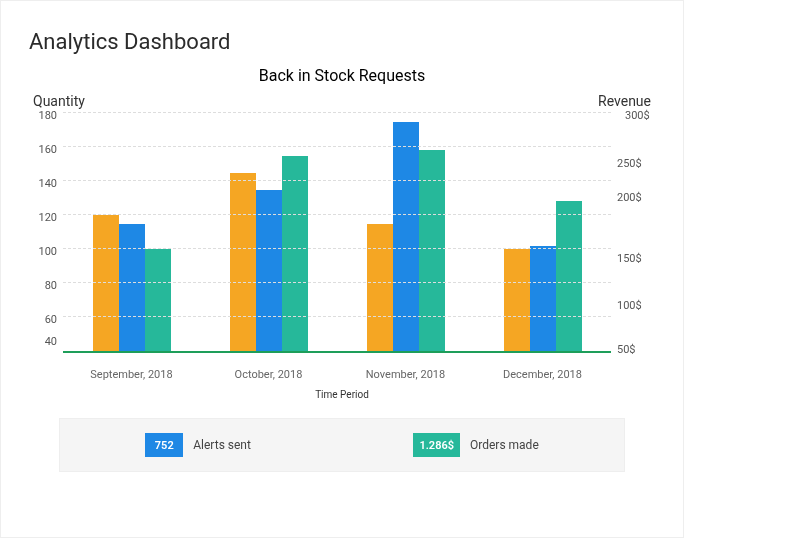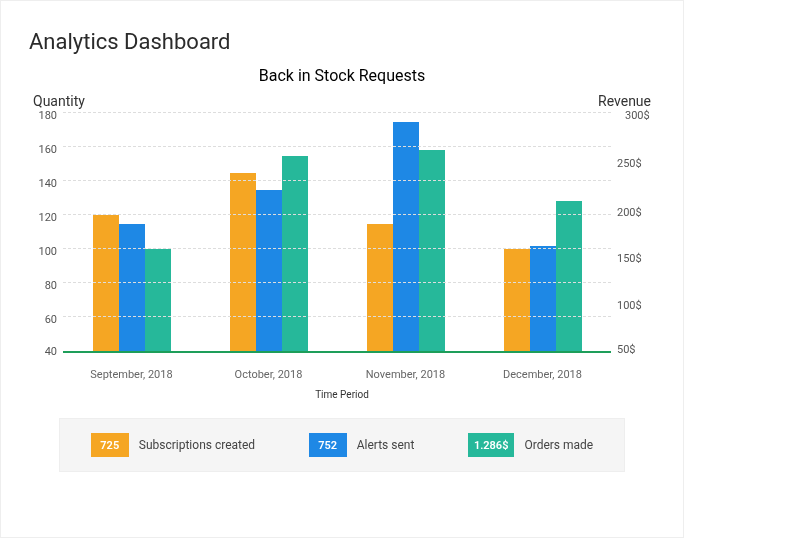--- a/index.html
+++ b/index.html
@@ -162,21 +162,21 @@
   <div class="chart-title">Back in Stock Requests</div>
 
   <div class="chart-frame">
     <div class="axis-titles">
       <span>Quantity</span>
       <span>Revenue</span>
     </div>
 
     <div class="plot-row">
       <div class="y-axis" id="y-axis">
-          <div class="tick" style="bottom: 2px;">40</div>
+          <div class="tick" style="bottom: 12px;">40</div>
           <div class="tick" style="bottom: 34px;">60</div>
           <div class="tick" style="bottom: 68px;">80</div>
           <div class="tick" style="bottom: 102px;">100</div>
           <div class="tick" style="bottom: 136px;">120</div>
           <div class="tick" style="bottom: 170px;">140</div>
           <div class="tick" style="bottom: 204px;">160</div>
           <div class="tick" style="bottom: 238px;">180</div>
         </div>
       <div class="plot" id="plot">
         <div class="groups" id="groups">
@@ -206,39 +206,35 @@
           <div class="grid-line" style="bottom: 102px;"></div>
           <div class="grid-line" style="bottom: 136px;"></div>
           <div class="grid-line" style="bottom: 170px;"></div>
           <div class="grid-line" style="bottom: 204px;"></div>
           <div class="grid-line" style="bottom: 238px;"></div>
         </div>
       <div class="y-axis-right" id="y-axis-right">
           <div class="tick" style="bottom: 4px;">50$</div>
           <div class="tick" style="bottom: 47.6px;">100$</div>
           <div class="tick" style="bottom: 95.2px;">150$</div>
-          <div class="tick" style="bottom: 141px;">200$</div>
+          <div class="tick" style="bottom: 156px;">200$</div>
           <div class="tick" style="bottom: 190.4px;">250$</div>
           <div class="tick" style="bottom: 238px; margin-left: 8px;">300$</div>
         </div>
     </div>
 
     <div class="x-cats" id="x-cats">
         <div class="x-cat">September, 2018</div>
         <div class="x-cat">October, 2018</div>
         <div class="x-cat">November, 2018</div>
         <div class="x-cat">December, 2018</div>
       </div>
     <div class="x-title">Time Period</div>
 
     <div class="legend">
-      <div class="legend-item">
-        <span class="swatch orange">725</span>
-        <span class="legend-label">Subscriptions created</span>
-      </div>
       <div class="legend-item">
         <span class="swatch blue">752</span>
         <span class="legend-label">Alerts sent</span>
       </div>
       <div class="legend-item">
         <span class="swatch green">1.286$</span>
         <span class="legend-label">Orders made</span>
       </div>
     </div>
   </div>

